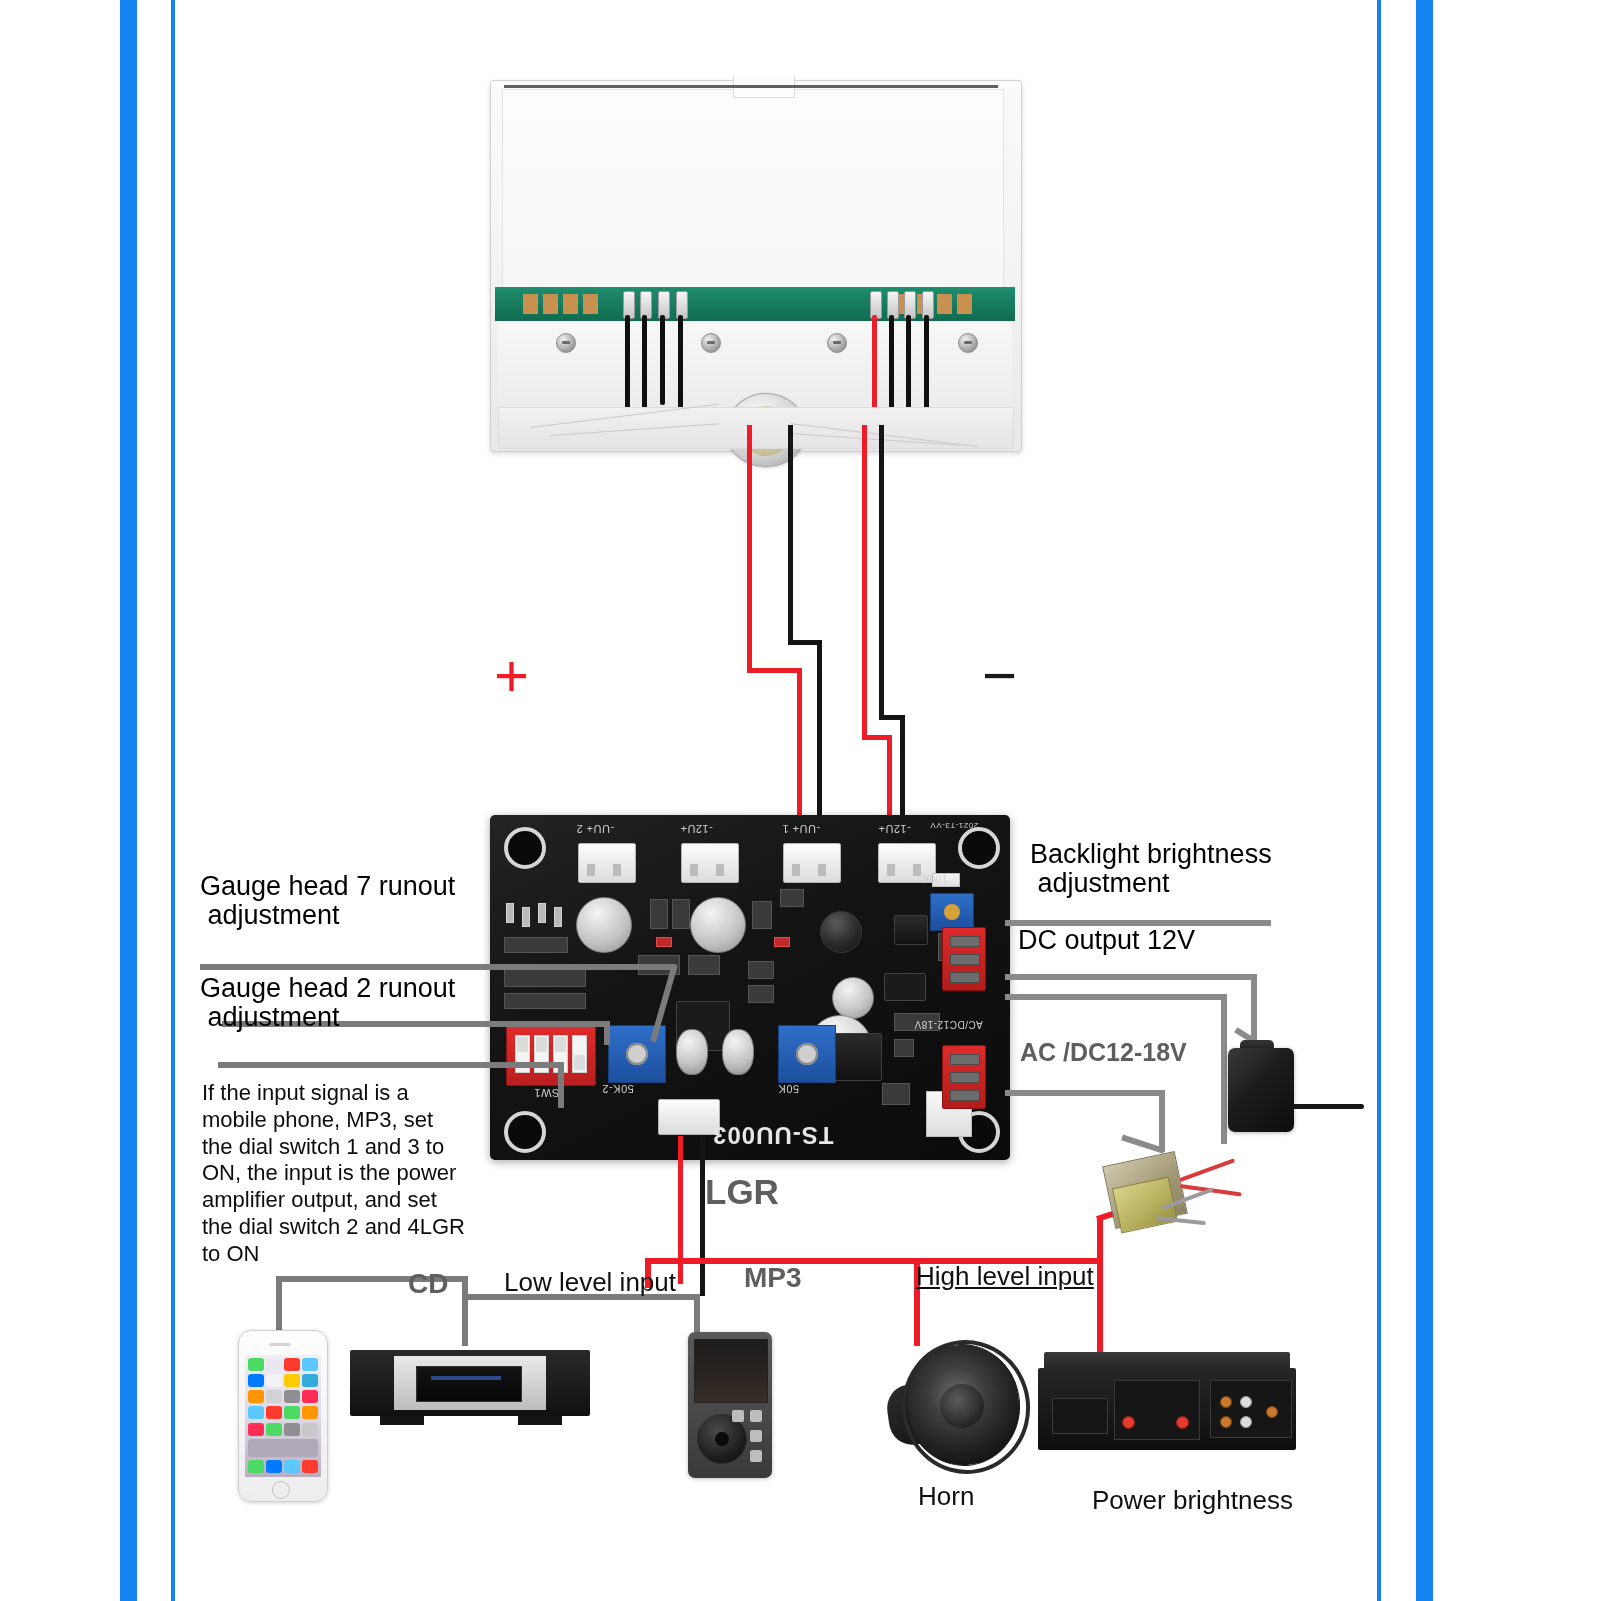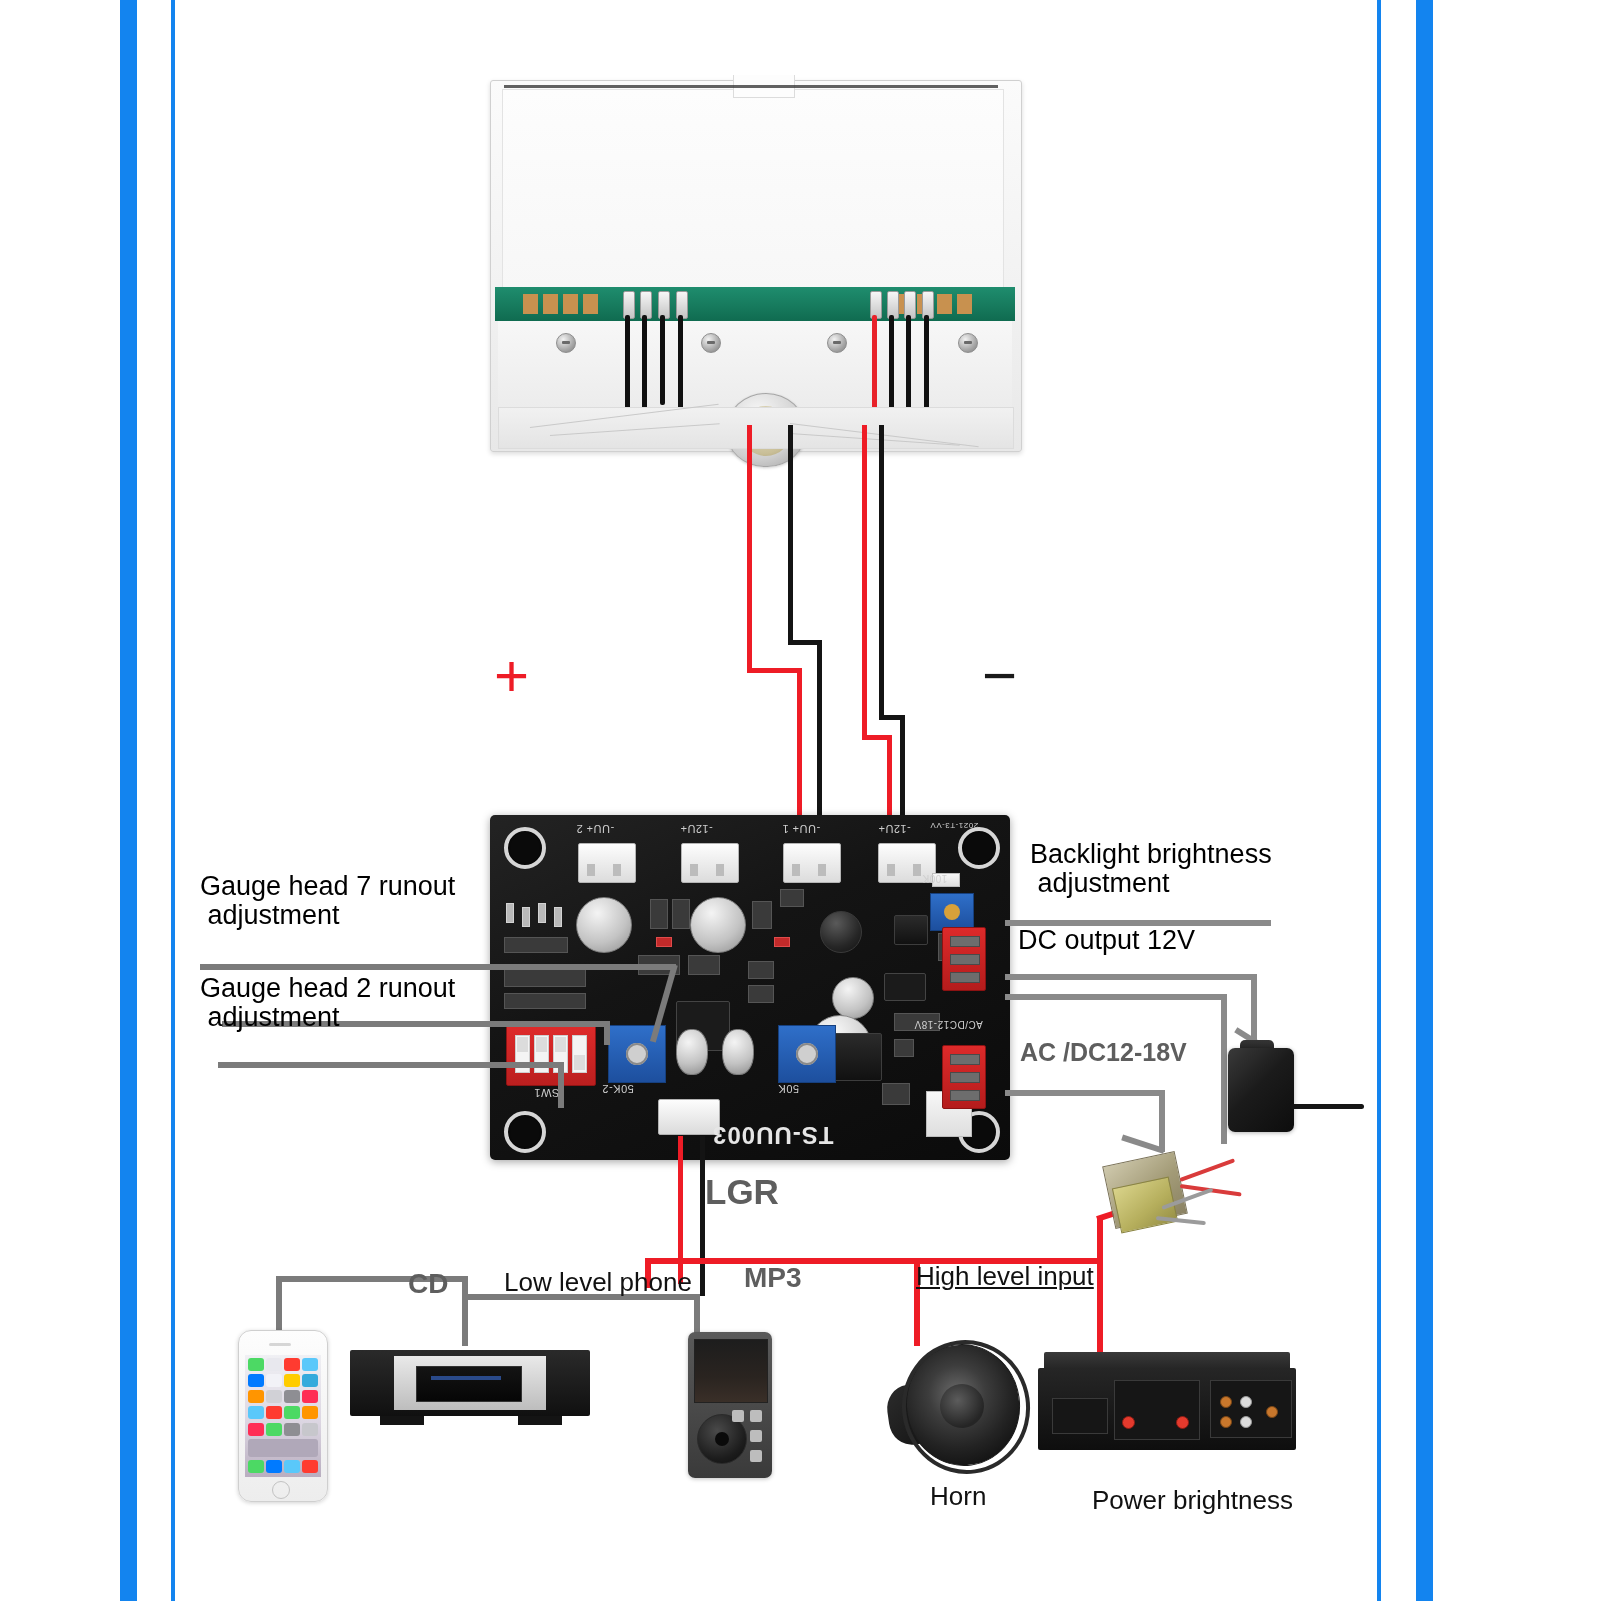--- a/index.html
+++ b/index.html
@@ -413,34 +413,41 @@
   <div class="wire red abs" style="left:645px;top:1258px;width:6px;height:30px;"></div>
   <div class="wire red abs" style="left:914px;top:1258px;width:6px;height:88px;"></div>
   <div class="wire red abs" style="left:1097px;top:1258px;width:6px;height:100px;"></div>
   <div class="wire red abs" style="left:1097px;top:1216px;width:6px;height:46px;"></div>
   <div class="wire red abs" style="left:1097px;top:1216px;width:62px;height:6px;transform:rotate(-18deg);transform-origin:left center;"></div>
 
   <div class="lbl" style="left:200px;top:872px;">Gauge head 7 runout
  adjustment</div>
   <div class="lbl" style="left:200px;top:974px;">Gauge head 2 runout
  adjustment</div>
+  <div class="lbl-sm" style="left:202px;top:1080px;">If the input signal is a
+mobile phone, MP3, set
+the dial switch 1 and 3 to
+ON, the input is the power
+amplifier output, and set
+the dial switch 2 and 4LGR
+to ON</div>
 
   <div class="lbl" style="left:1030px;top:840px;">Backlight brightness
  adjustment</div>
   <div class="lbl" style="left:1018px;top:926px;">DC output 12V</div>
   <div class="lbl-gray" style="left:1020px;top:1038px;">AC /DC12-18V</div>
 
   <div class="lbl-gray" style="left:705px;top:1172px;font-size:35px;">LGR</div>
 
   <div class="lbl-gray" style="left:408px;top:1268px;font-size:28px;">CD</div>
-  <div class="lbl-blk" style="left:504px;top:1268px;">Low level phone</div>
+  <div class="lbl-blk" style="left:504px;top:1268px;">Low level input</div>
   <div class="lbl-gray" style="left:744px;top:1262px;font-size:28px;">MP3</div>
   <div class="lbl-blk" style="left:916px;top:1262px;text-decoration:underline;">High level input</div>
 
-  <div class="lbl-blk" style="left:918px;top:1482px;margin-left:12px;">Horn</div>
+  <div class="lbl-blk" style="left:918px;top:1482px;">Horn</div>
   <div class="lbl-blk" style="left:1092px;top:1486px;">Power brightness</div>
 
   <div class="phone">
     <div class="phone-spk"></div>
     <div class="phone-scr">
       <b style="background:#4cd964"></b>
         <b style="background:#e8e8ee"></b>
         <b style="background:#ff3b30"></b>
         <b style="background:#5ac8fa"></b>
       <b style="background:#007aff"></b>

